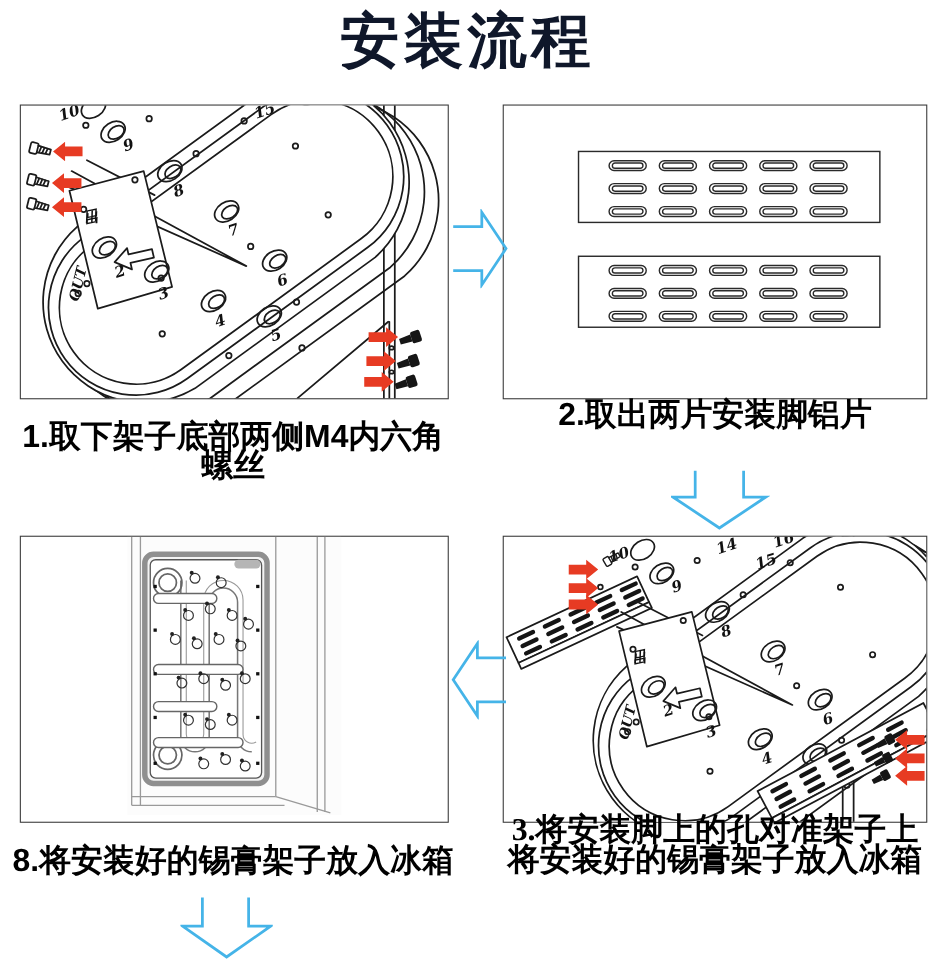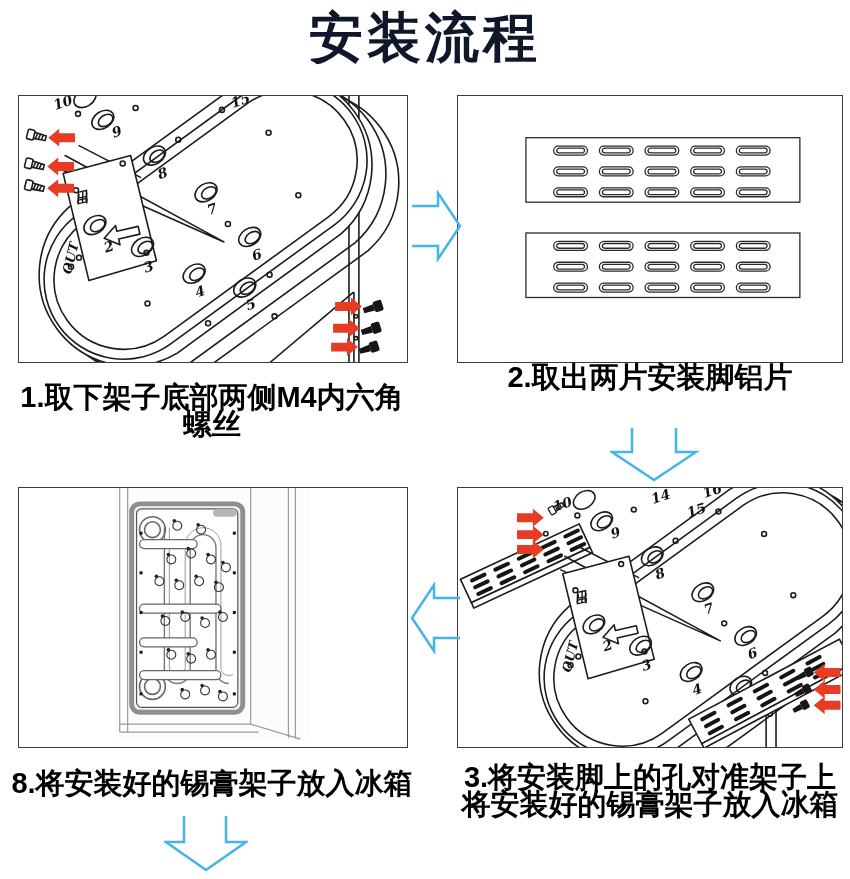--- a/index.html
+++ b/index.html
@@ -10,21 +10,21 @@
   .panel{position:absolute;border:1.5px solid #3c3c3c;background:#fff;box-sizing:border-box;}
   .p1{left:18px;top:95px;width:390px;height:268px;}
   .p2{left:457px;top:95px;width:386px;height:268px;}
   .p4{left:18px;top:487px;width:390px;height:261px;}
   .p3{left:457px;top:487px;width:386px;height:261px;}
   .panel svg{display:block;width:100%;height:100%;}
   .caption{position:absolute;text-align:center;font-weight:bold;font-size:29px;
            line-height:27px;color:#000000;}
   .cap1{left:8px;top:384px;width:408px;}
   .cap2{left:455px;top:364px;width:390px;}
-  .cap3{left:449px;top:764px;width:402px;}
+  .cap3{left:449px;top:742px;width:402px;font-family:Liberation Serif, serif;}
   .cap4{left:8px;top:770px;width:408px;}
   .flow{position:absolute;}
   .fa-right{left:408px;top:190px;}
   .fa-down1{left:610px;top:426px;}
   .fa-left{left:406px;top:582px;}
   .fa-down2{left:164px;top:814px;}
   .lineart{stroke:#1b1b1b;stroke-width:1.6;fill:none;stroke-linecap:round;stroke-linejoin:round;}
   .num{font-family:"DejaVu Serif",serif;font-style:italic;font-size:14px;fill:#111;
        stroke:none;font-weight:bold;}
 </style>

